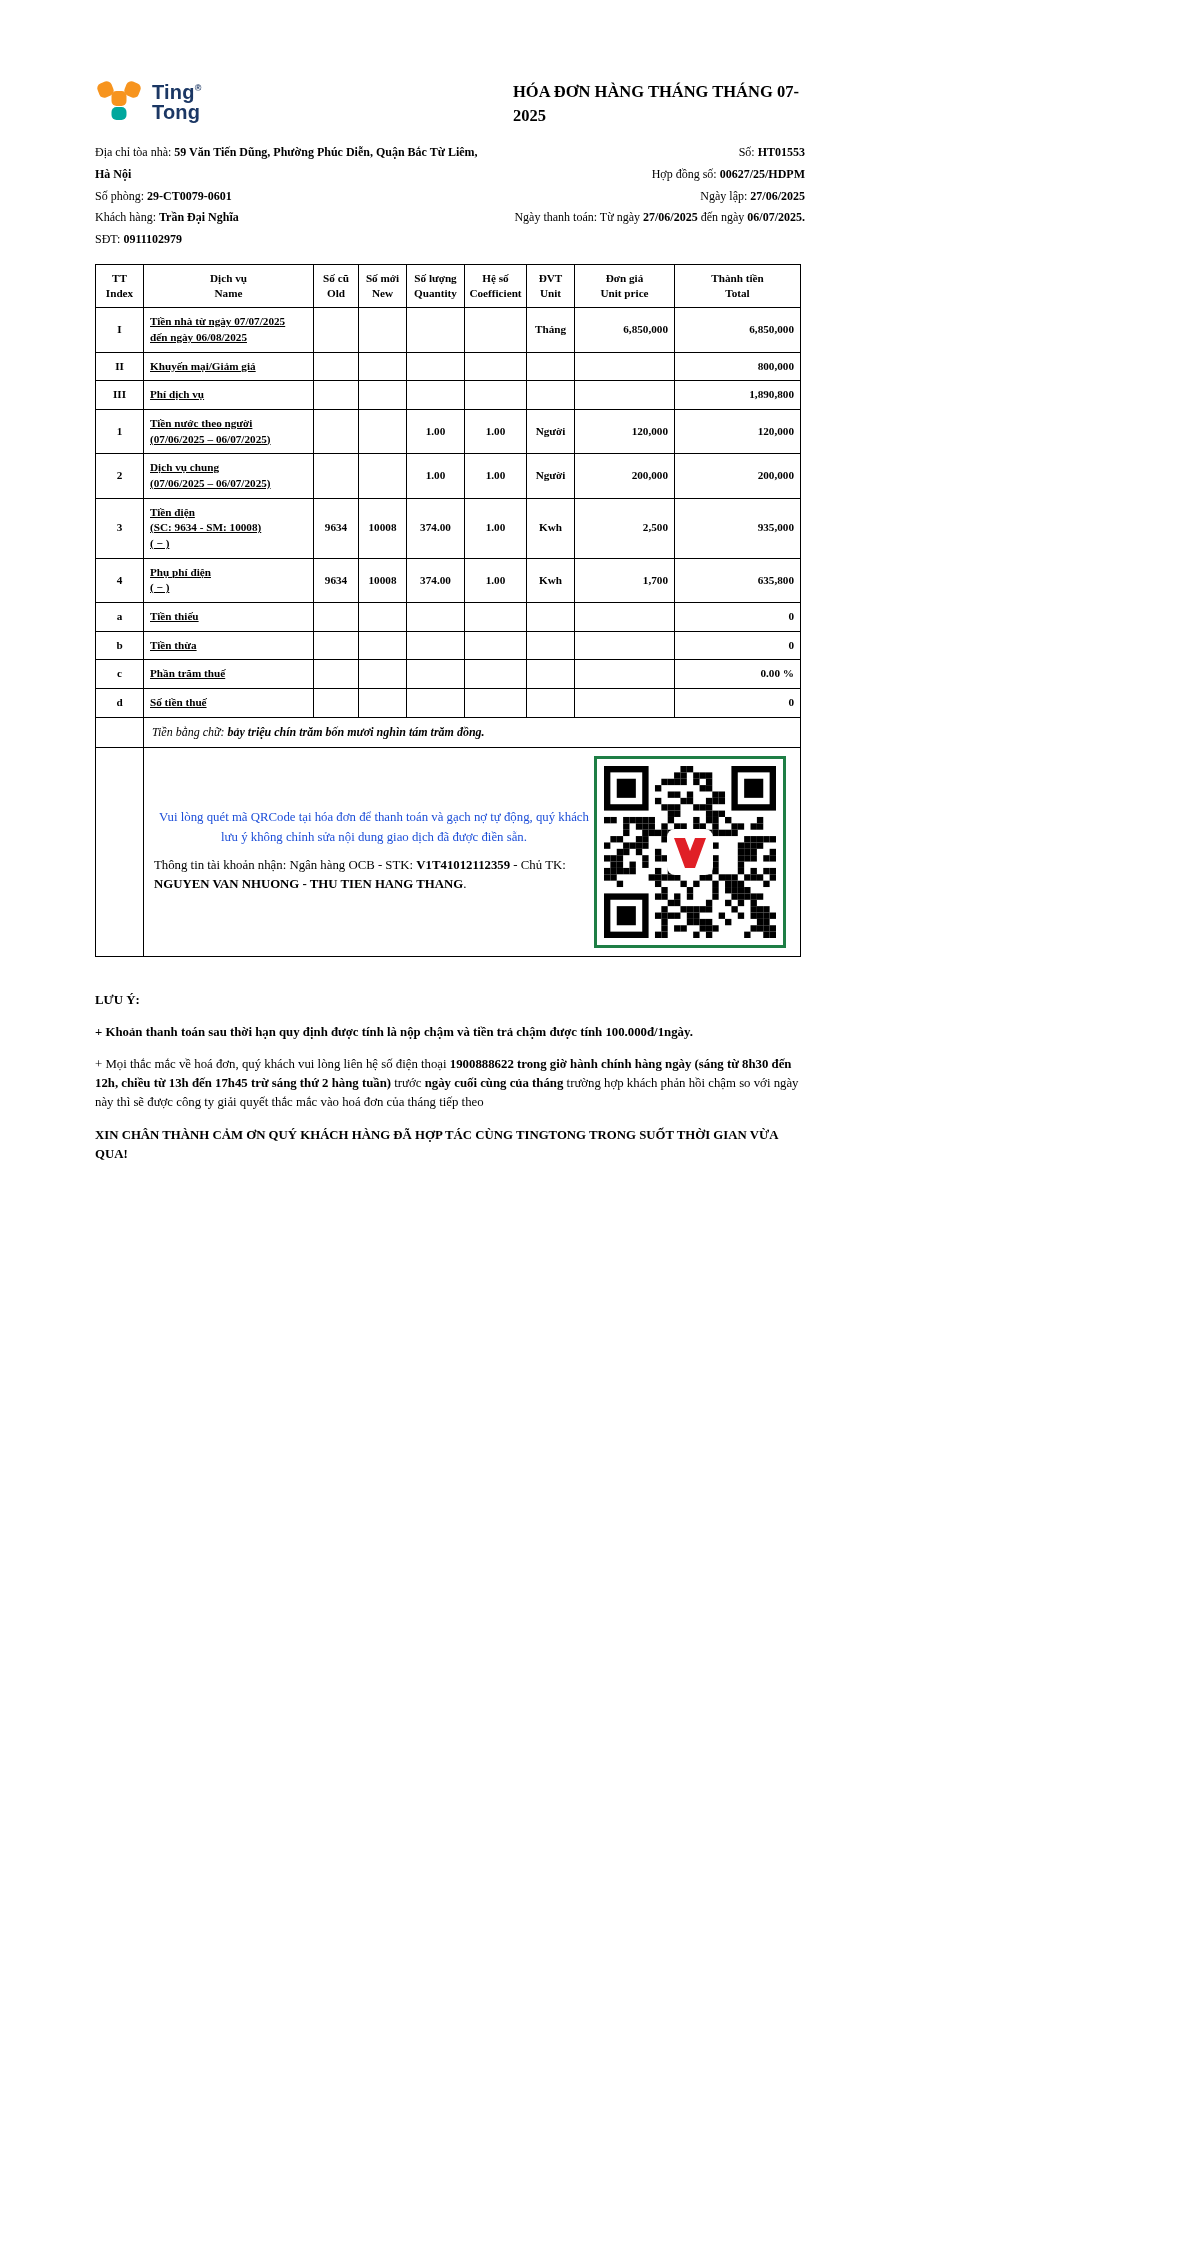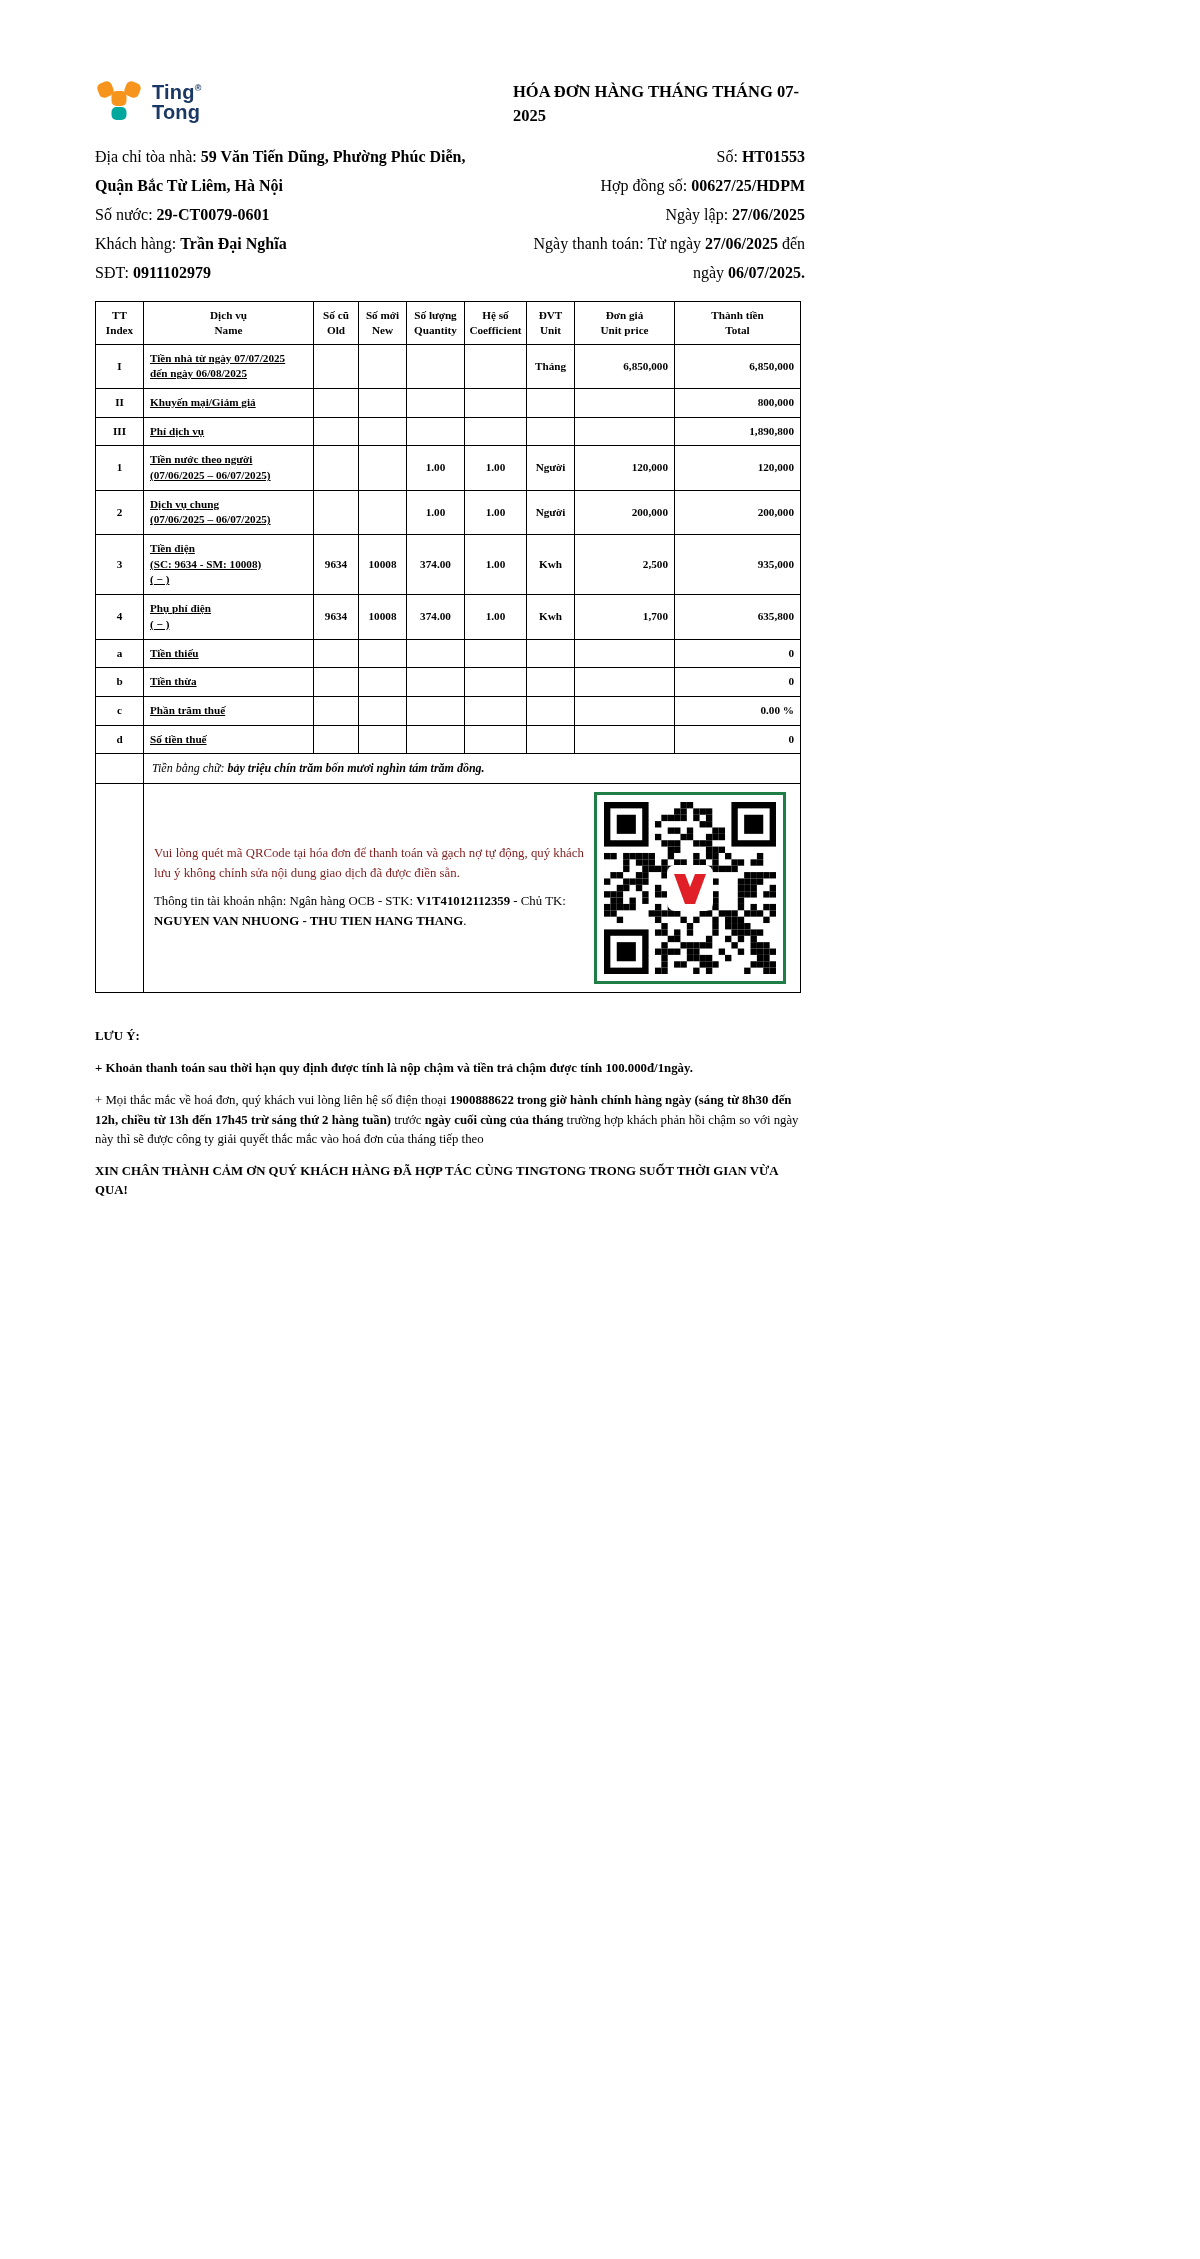--- a/index.html
+++ b/index.html
@@ -14,21 +14,21 @@
   .header-row { display:flex; justify-content:space-between; align-items:flex-start; }
   .logo { display:flex; align-items:center; gap:9px; }
   .logo-text {
     font-family:"Liberation Sans","DejaVu Sans",sans-serif;
     font-weight:bold; color:#1B3764; font-size:20px; line-height:1.02; letter-spacing:.2px;
   }
   .logo-text sup { font-size:9px; }
   .title-block { width:292px; text-align:left; font-weight:bold; font-size:16.5px; line-height:1.45; margin-top:4px; }
 
   
-  .info-section { display:flex; justify-content:space-between; margin-top:14px; font-size:16px; }
+  .info-section { display:flex; justify-content:space-between; margin-top:14px; font-size:12px; }
   .info-left  { width:398px; line-height:1.82; }
   .info-right { width:305px; text-align:right; line-height:1.82; }
 
   
   table.charges {
     border-collapse:collapse; table-layout:fixed; width:705px; margin-top:13px;
     font-size:11.2px;
     padding-left:13px;
   }
   table.charges th, table.charges td { border:1px solid #000; }
@@ -39,21 +39,21 @@
   td.al-c { text-align:center; }
   td.al-l { text-align:left; white-space:pre-line; padding-left:8px;text-decoration:underline; }
   td.al-r { text-align:right; }
 
   .words-cell { font-weight:normal !important; font-style:italic; padding:6px 8px !important; font-size:12px; }
   .words-cell b { font-style:italic; }
 
   .qr-cell { padding:8px 10px !important; font-weight:normal !important; }
   .qr-inner { display:flex; align-items:center; justify-content:space-between; min-height:192px; }
   .qr-text { width:445px; font-size:12.8px; line-height:1.55; font-weight:normal; }
-  .red-note { color:#7f1d1d; margin-bottom:8px; }
+  .red-note { color:#1d4ed8; margin-bottom:8px;text-align:center; }
   .qr-box {
     width:192px; height:192px; border:3px solid #1E7E45; background:#fff;
     padding:7px; margin-right:4px; flex:0 0 auto;
   }
   .qr-box svg { display:block; }
 
   
   .notes { margin-top:34px; width:706px; font-size:12.8px; line-height:1.5; }
   .notes p { margin-bottom:13px; }
   .bold { font-weight:bold; }
@@ -77,21 +77,21 @@
         <div><span>Ting</span><sup>®</sup></div>
         <div>Tong</div>
       </div>
     </div>
     <div class="title-block">HÓA ĐƠN HÀNG THÁNG THÁNG 07-2025</div>
   </div>
 
   <div class="info-section">
     <div class="info-left">
       <div><span>Địa chỉ tòa nhà: </span><b>59 Văn Tiến Dũng, Phường Phúc Diễn, Quận Bắc Từ Liêm, Hà Nội</b></div>
-      <div><span>Số nước: </span><b>29-CT0079-0601</b></div>
+      <div><span>Số phòng: </span><b>29-CT0079-0601</b></div>
       <div><span>Khách hàng: </span><b>Trần Đại Nghĩa</b></div>
       <div><span>SĐT: </span><b>0911102979</b></div>
     </div>
     <div class="info-right">
       <div><span>Số: </span><b>HT01553</b></div>
       <div><span>Hợp đồng số: </span><b>00627/25/HDPM</b></div>
       <div><span>Ngày lập: </span><b>27/06/2025</b></div>
       <div><span>Ngày thanh toán: Từ ngày </span><b>27/06/2025</b><span> đến ngày </span><b>06/07/2025.</b></div>
     </div>
   </div>

